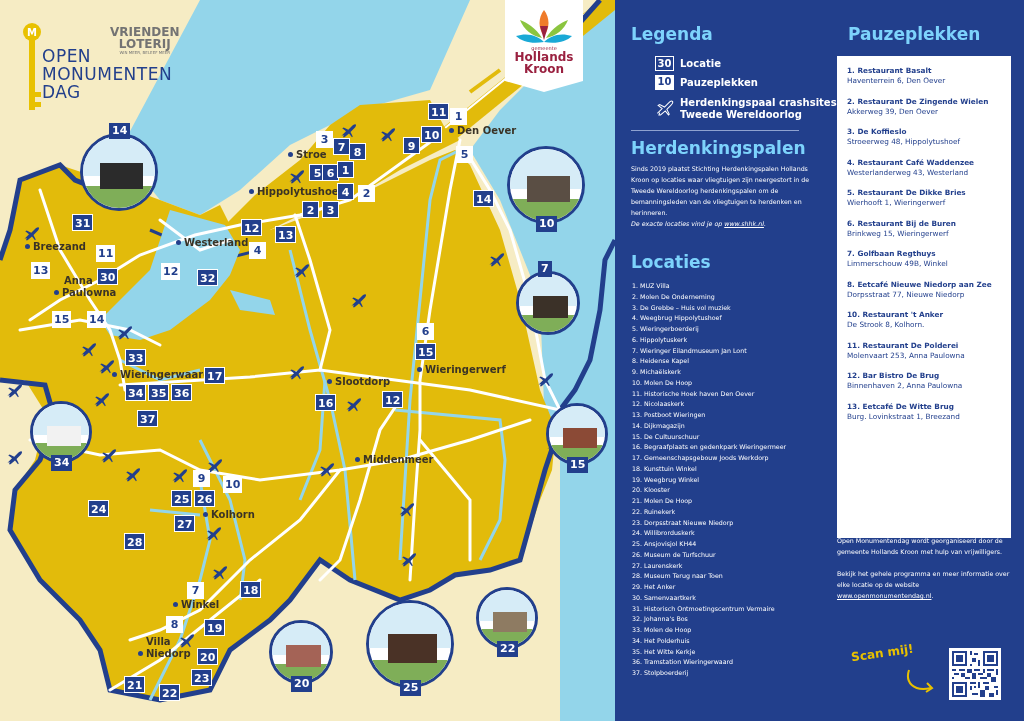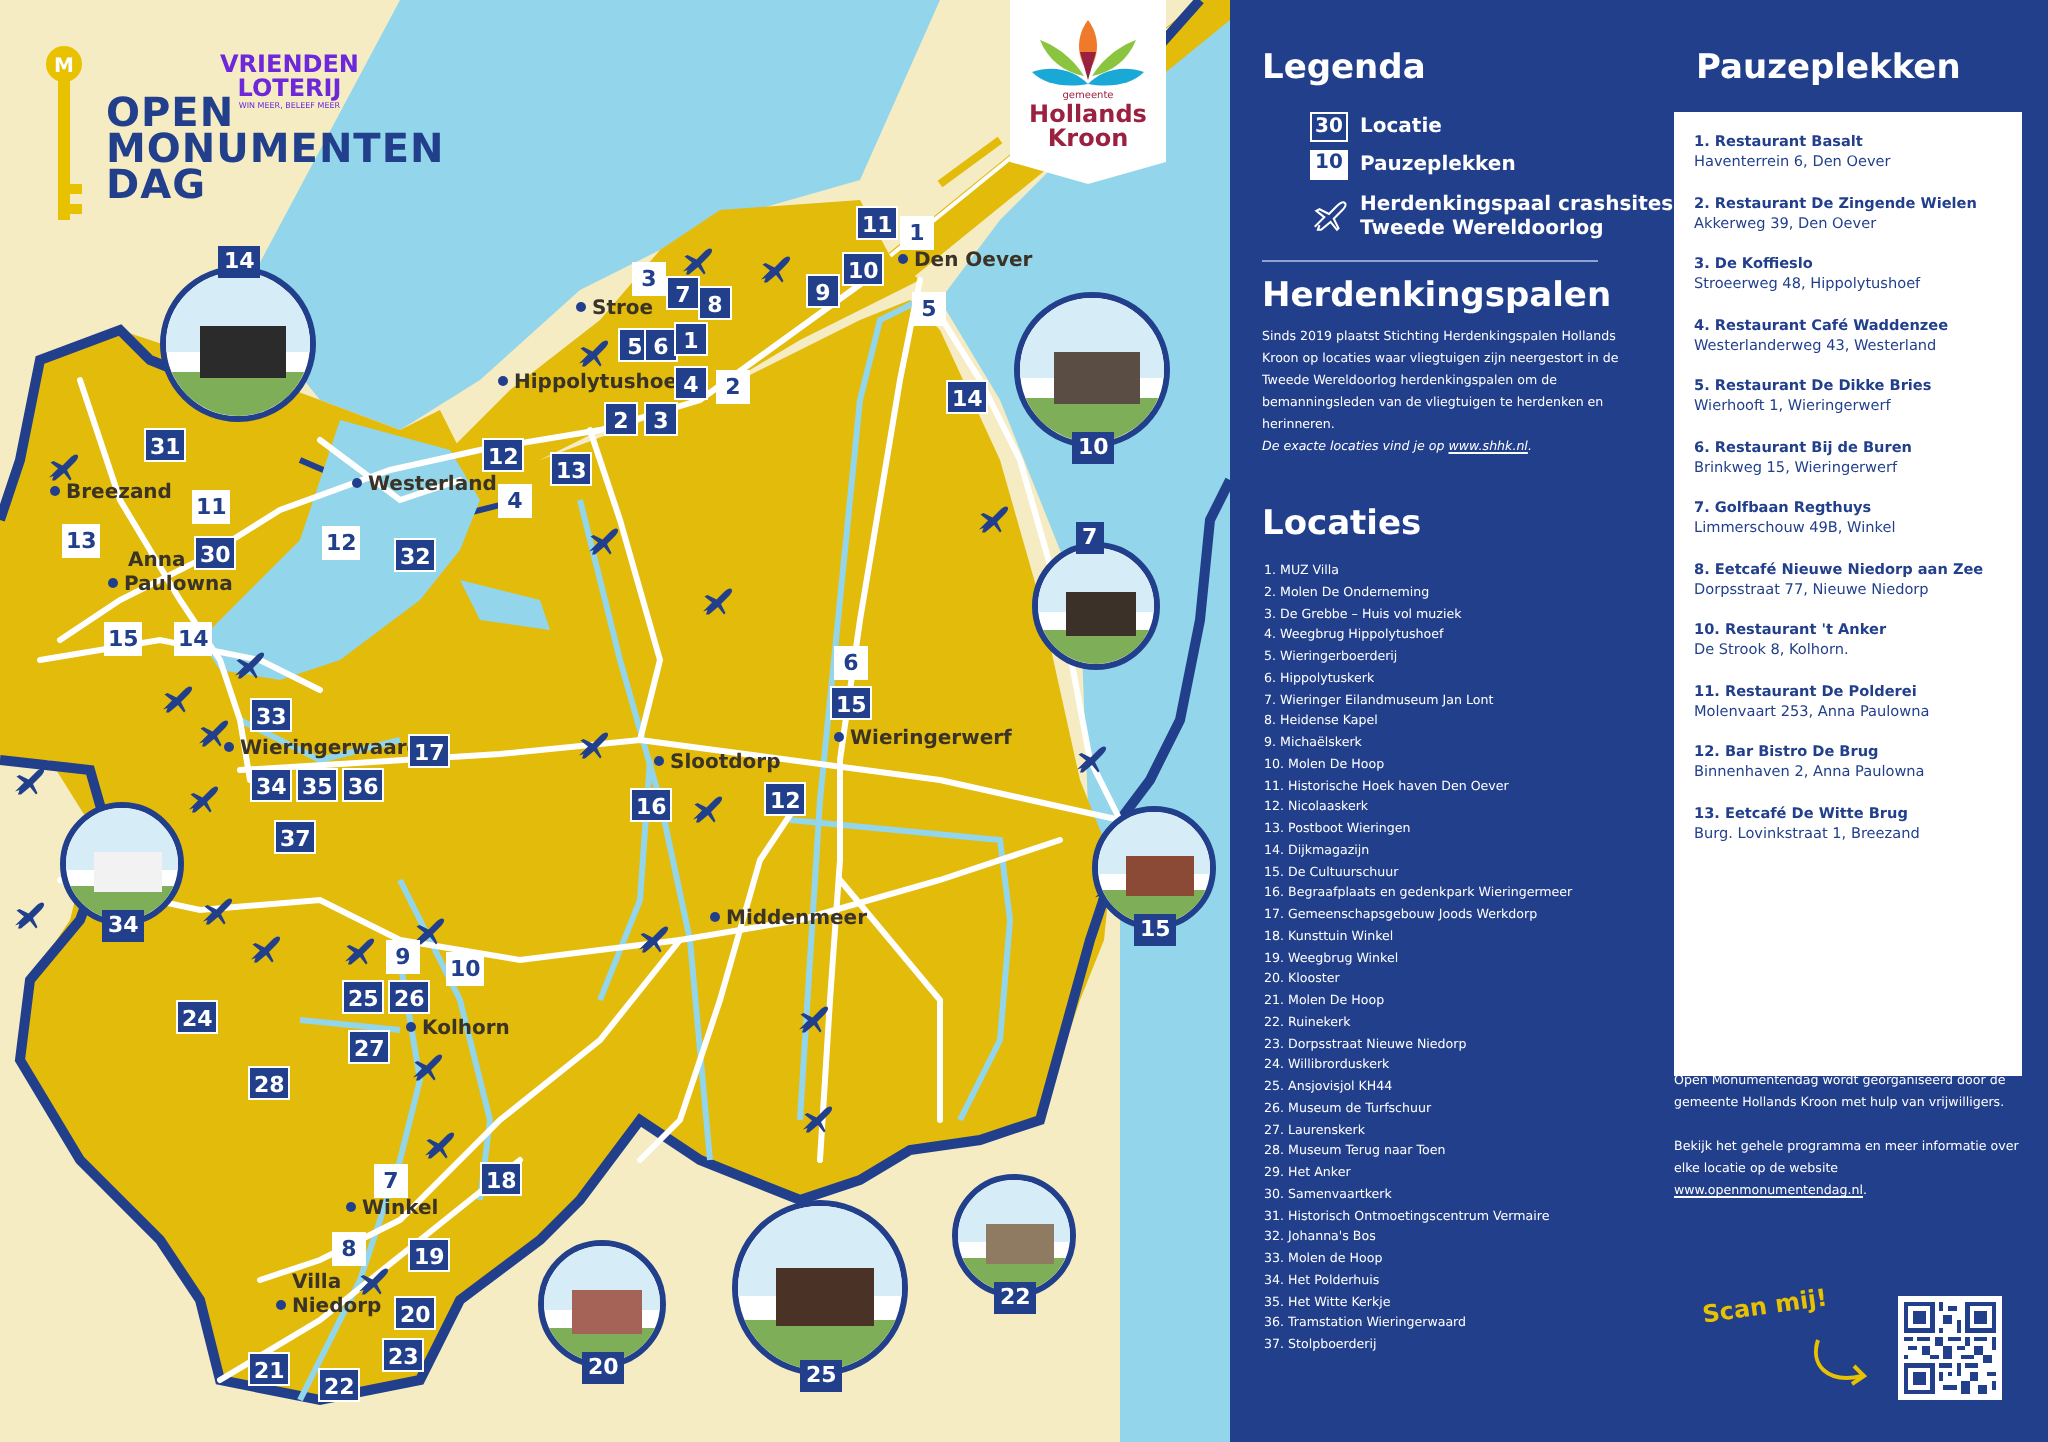--- a/index.html
+++ b/index.html
@@ -1,23 +1,23 @@
 <!DOCTYPE html>
 <html><head>
 <meta charset="utf-8">
 <style>
   * { box-sizing: border-box; margin: 0; padding: 0; }
   html, body { width: 1024px; height: 721px; overflow: hidden; background: #f6ecc4; }
   body { position: relative; font-family: "DejaVu Sans", sans-serif; }
 
   #map { position: absolute; left: 0; top: 0; width: 615px; height: 721px; overflow: hidden; background: #f6ecc4; }
   #map svg.base { position: absolute; left: 0; top: 0; }
-  .omd-text { position: absolute; left: 53px; top: 47px; color: #223f8c; font-weight: bold; font-size: 20px; line-height: 18px; letter-spacing: 0.5px; font-family: "DejaVu Sans", sans-serif; }
+  .omd-text { position: absolute; left: 42px; top: 47px; color: #223f8c; font-weight: normal; font-size: 17px; line-height: 18px; letter-spacing: 0.5px; font-family: "DejaVu Sans", sans-serif; }
   .omd-key { position: absolute; left: 22px; top: 22px; width: 20px; height: 90px; }
-  .vl-logo { position: absolute; left: 110px; top: 26px; color: #6d28d9; font-weight: bold; font-size: 12px; line-height: 12px; text-align: center; }
+  .vl-logo { position: absolute; left: 110px; top: 26px; color: #737373; font-weight: bold; font-size: 12px; line-height: 12px; text-align: center; }
   .vl-logo small { display: block; font-size: 4px; line-height: 6px; font-weight: normal; }
 
   .hk-logo { position: absolute; left: 505px; top: 0; width: 78px; height: 92px; background: #ffffff; clip-path: polygon(0 0,100% 0,100% 88%,50% 100%,0 88%); text-align: center; }
   .hk-logo .gem { font-size: 5px; color: #9a2140; margin-top: 46px; line-height: 5px; }
   .hk-logo .name { font-size: 12px; color: #9a2140; line-height: 12px; font-weight: bold; }
 
   .mk { position: absolute; height: 17px; min-width: 17px; padding: 0 2px; font-size: 11px; font-weight: bold; line-height: 17px; text-align: center; font-family: "DejaVu Sans", sans-serif; }
   .mk.loc { background: #223f8c; color: #ffffff; border: 1px solid #ffffff; }
   .mk.pause { background: #ffffff; color: #223f8c; }
 
@@ -27,21 +27,21 @@
   .plane { position: absolute; width: 18px; height: 18px; }
 
   .photo { position: absolute; border-radius: 50%; border: 3px solid #223f8c; background: #ffffff; overflow: hidden; }
   .photo .sky { position: absolute; left: 0; top: 0; right: 0; height: 55%; background: #d6ecf7; }
   .photo .grass { position: absolute; left: 0; bottom: 0; right: 0; height: 30%; background: #7fae58; }
   .photo .bld { position: absolute; }
   .photo-label { position: absolute; background: #223f8c; color: #fff; font-size: 11px; font-weight: bold; line-height: 16px; height: 16px; padding: 0 3px; text-align: center; }
 
   
   #panel { position: absolute; left: 615px; top: 0; width: 409px; height: 721px; background: #223f8c; color: #ffffff; }
-  #panel h2 { color: #ffffff; font-size: 17px; font-weight: bold; position: absolute; font-family: "DejaVu Sans", sans-serif; }
+  #panel h2 { color: #7dd3fc; font-size: 17px; font-weight: bold; position: absolute; font-family: "DejaVu Sans", sans-serif; }
   .legend-row { position: absolute; left: 16px; font-size: 10px; font-weight: bold; line-height: 12px; padding-left: 24px; }
   .legend-row .box { display: inline-block; width: 19px; height: 15px; font-size: 10px; line-height: 13px; text-align: center; margin-right: 6px; vertical-align: middle; }
   .legend-row .box.loc { border: 1px solid #fff; color: #fff; }
   .legend-row .box.pause { background: #fff; color: #223f8c; }
   .divider { position: absolute; left: 16px; width: 168px; height: 1px; background: #8fa2d0; }
   .para { position: absolute; left: 16px; width: 180px; font-size: 6.3px; line-height: 11px; color: #ffffff; }
   .para i { font-style: italic; }
   .para u { text-decoration: underline; }
   .loc-list { position: absolute; left: 17px; top: 281px; width: 190px; list-style: none; }
   .loc-list li { font-size: 6.3px; line-height: 10.75px; color: #ffffff; white-space: nowrap; }

